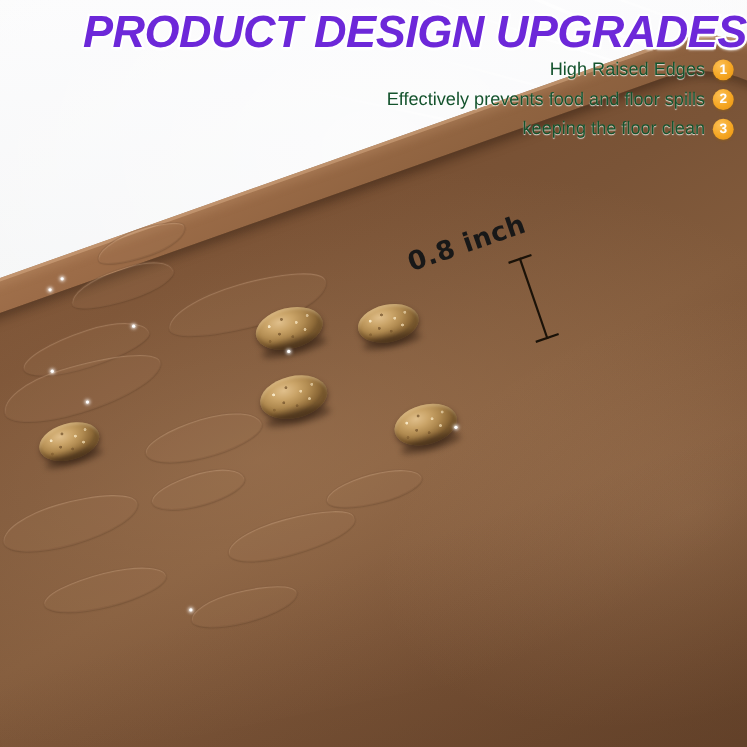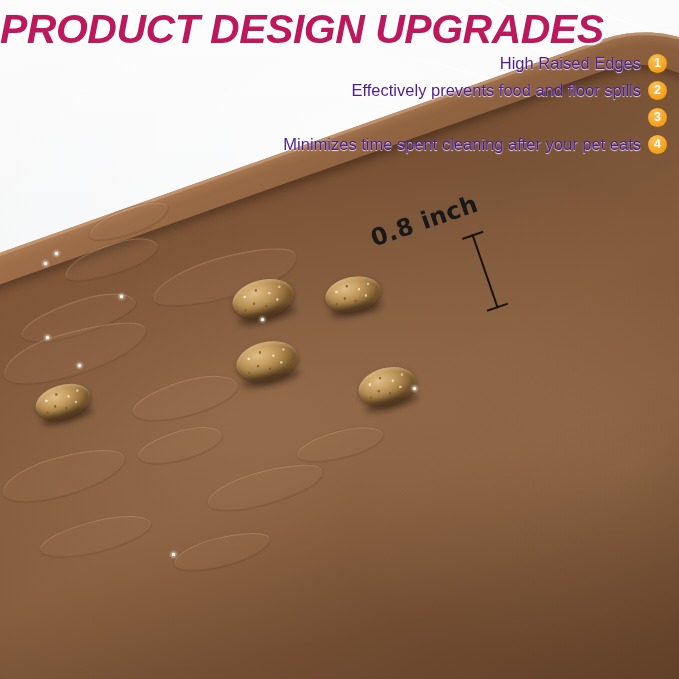--- a/index.html
+++ b/index.html
@@ -191,26 +191,26 @@
     width:96%; height:34%; border-radius:50%;
     background:rgba(48,30,17,.5);
     filter:blur(3px);
     z-index:-1;
   }
 
   
   .headline {
     position:absolute;
     left:0; right:0; top:6px;
-    text-align:left;
+    text-align:right;
     font-size:41px;
     font-weight:bold;
     font-style:italic;
     letter-spacing:-0.5px;
-    color:#be185d;
+    color:#6d28d9;
     -webkit-text-stroke:4px #ffffff;
     paint-order:stroke fill;
     text-shadow:0 2px 2px rgba(255,255,255,.9);
     white-space:nowrap;
     z-index:40;
   }
 
   .bullets {
     position:absolute;
     right:12px; top:52px;
@@ -220,21 +220,21 @@
   .bullet-row {
     display:flex;
     align-items:center;
     justify-content:flex-end;
     gap:7px;
     margin-bottom:5px;
     height:22px;
   }
   .bullet-text {
     font-size:16.5px;
-    color:#4c1d95;
+    color:#14532d;
     white-space:nowrap;
     text-shadow:0 1px 1px rgba(255,255,255,.85);
   }
   .badge {
     flex:0 0 auto;
     width:19px; height:19px;
     border-radius:50%;
     background:radial-gradient(circle at 36% 30%, #fcc055 0%, #f5a623 55%, #e8930f 100%);
     color:#ffffff;
     font-size:12.5px;
@@ -364,23 +364,20 @@
       <span class="bullet-text">High Raised Edges</span>
       <span class="badge">1</span>
     </div>
 
     <div class="bullet-row">
       <span class="bullet-text">Effectively prevents food and floor spills</span>
       <span class="badge">2</span>
     </div>
 
     <div class="bullet-row">
+      <span class="bullet-text">keeping the floor clean</span>
       <span class="badge">3</span>
     </div>
 
-    <div class="bullet-row">
-      <span class="bullet-text">Minimizes time spent cleaning after your pet eats</span>
-      <span class="badge">4</span>
-    </div>
 
   </div>
 
 </div>
 
 </body></html>

